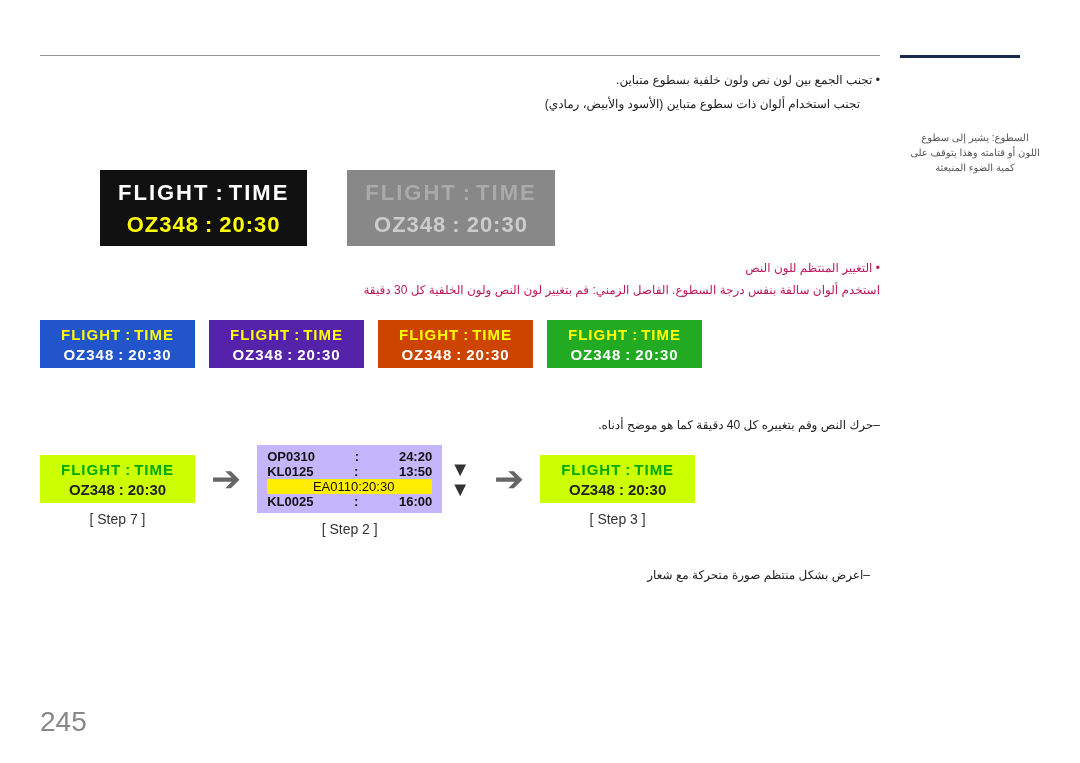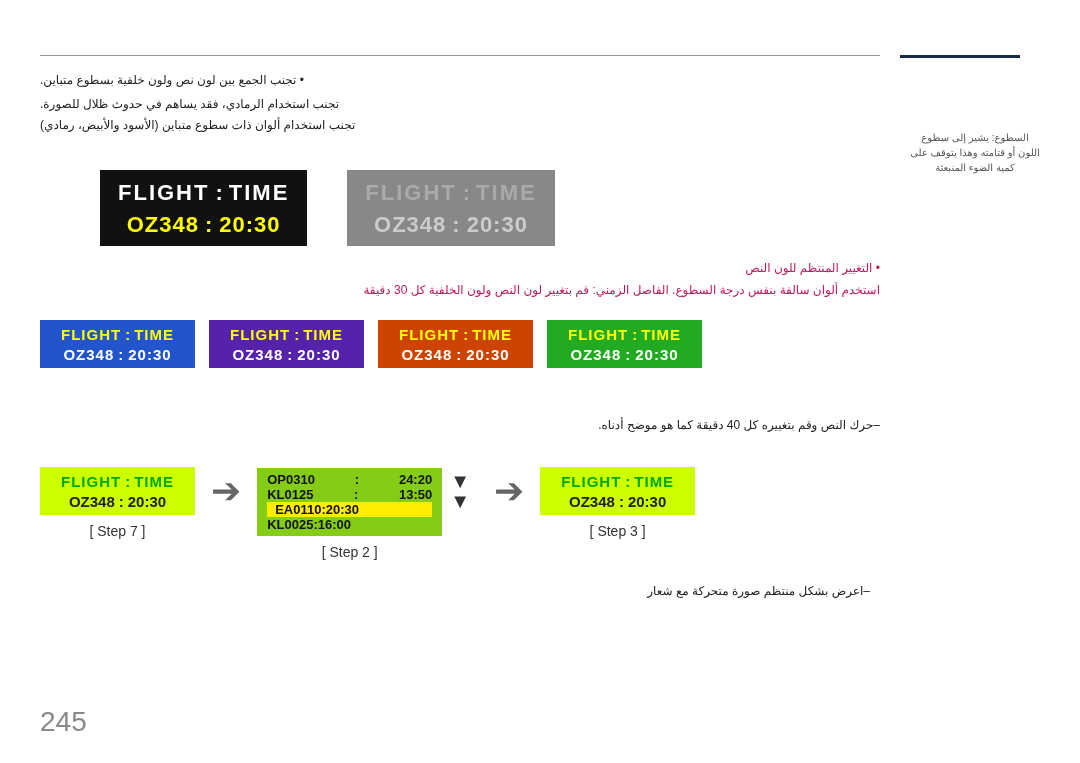--- a/index.html
+++ b/index.html
@@ -41,21 +41,21 @@
       color: #888;
       font-weight: 300;
     }
 
     
     .arabic-section-top {
       position: absolute;
       top: 70px;
       right: 200px;
       left: 40px;
-      text-align: left;
+      text-align: right;
       direction: rtl;
       font-size: 12px;
       color: #222;
       line-height: 1.7;
     }
 
     .arabic-section-top .bullet-item {
       margin-bottom: 4px;
     }
 
@@ -269,41 +269,39 @@
       text-align: right;
       direction: rtl;
       font-size: 12px;
       color: #222;
       line-height: 1.8;
     }
 
     .indent-dash {
       display: block;
       padding-right: 10px;
-      margin-top: 16px;
     }
   </style>
 </head>
 <body>
 
 <div class="top-line"></div>
 
 <div class="right-line"></div>
 
 <div class="page-number">245</div>
 
 <div class="right-sidebar-note">
   <span>السطوع: يشير إلى سطوع اللون أو قتامته وهذا يتوقف على كمية الضوء المنبعثة</span>
 </div>
 
 <div class="arabic-section-top">
   <div class="bullet-item">
     • <span>تجنب الجمع بين لون نص ولون خلفية بسطوع متباين.</span>
   </div>
-  <span class="indent-item">تجنب استخدام الرمادي، فقد يساهم في حدوث ظلال للصورة.</span>
   <span class="indent-item">تجنب استخدام ألوان ذات سطوع متباين (الأسود والأبيض، رمادي)</span>
 </div>
 
 <div class="main-panels">
 
   <div class="display-panel panel-black">
     <div class="panel-title-row">
       <span class="panel-title-white">FLIGHT</span>
       <span class="panel-colon-white">:</span>
       <span class="panel-title-white">TIME</span>
@@ -406,37 +404,37 @@
         <span style="color:#222;font-size:15px;font-weight:bold;">:</span>
         <span style="color:#222;font-size:15px;font-weight:bold;">20:30</span>
       </div>
     </div>
     <div class="step-label">[ Step 7 ]</div>
   </div>
 
   <div style="font-size:36px;color:#666;padding:0 16px;padding-bottom:24px;">➔</div>
 
   <div class="step-block">
-    <div style="background:#84cc16;padding:4px 10px;min-width:185px;margin-top:23px;">
+    <div style="background:#c4b5fd;padding:4px 10px;min-width:185px;">
       <div style="display:flex;justify-content:space-between;font-size:13px;font-weight:bold;color:#111;">
         <span>OP0310</span>
         <span>:</span>
         <span>24:20</span>
       </div>
       <div style="display:flex;justify-content:space-between;font-size:13px;font-weight:bold;color:#111;">
         <span>KL0125</span>
         <span>:</span>
         <span>13:50</span>
       </div>
-      <div style="display:flex;justify-content:flex-start;font-size:13px;font-weight:bold;color:#111;background:#ffee00;padding-left:8px;">
+      <div style="display:flex;justify-content:center;font-size:13px;font-weight:normal;color:#111;background:#ffee00;padding-left:8px;">
         <span>EA0110</span>
         <span>:</span>
         <span>20:30</span>
       </div>
-      <div style="display:flex;justify-content:flex-start;font-size:13px;font-weight:bold;color:#111;">
+      <div style="display:flex;justify-content:space-between;font-size:13px;font-weight:bold;color:#111;">
         <span>KL0025</span>
         <span>:</span>
         <span>16:00</span>
       </div>
     </div>
     <div class="step-label">[ Step 2 ]</div>
   </div>
 
   <div style="display:flex;flex-direction:column;align-items:center;padding:0 8px;padding-bottom:24px;">
     <span style="font-size:20px;color:#333;line-height:1;">▼</span>

